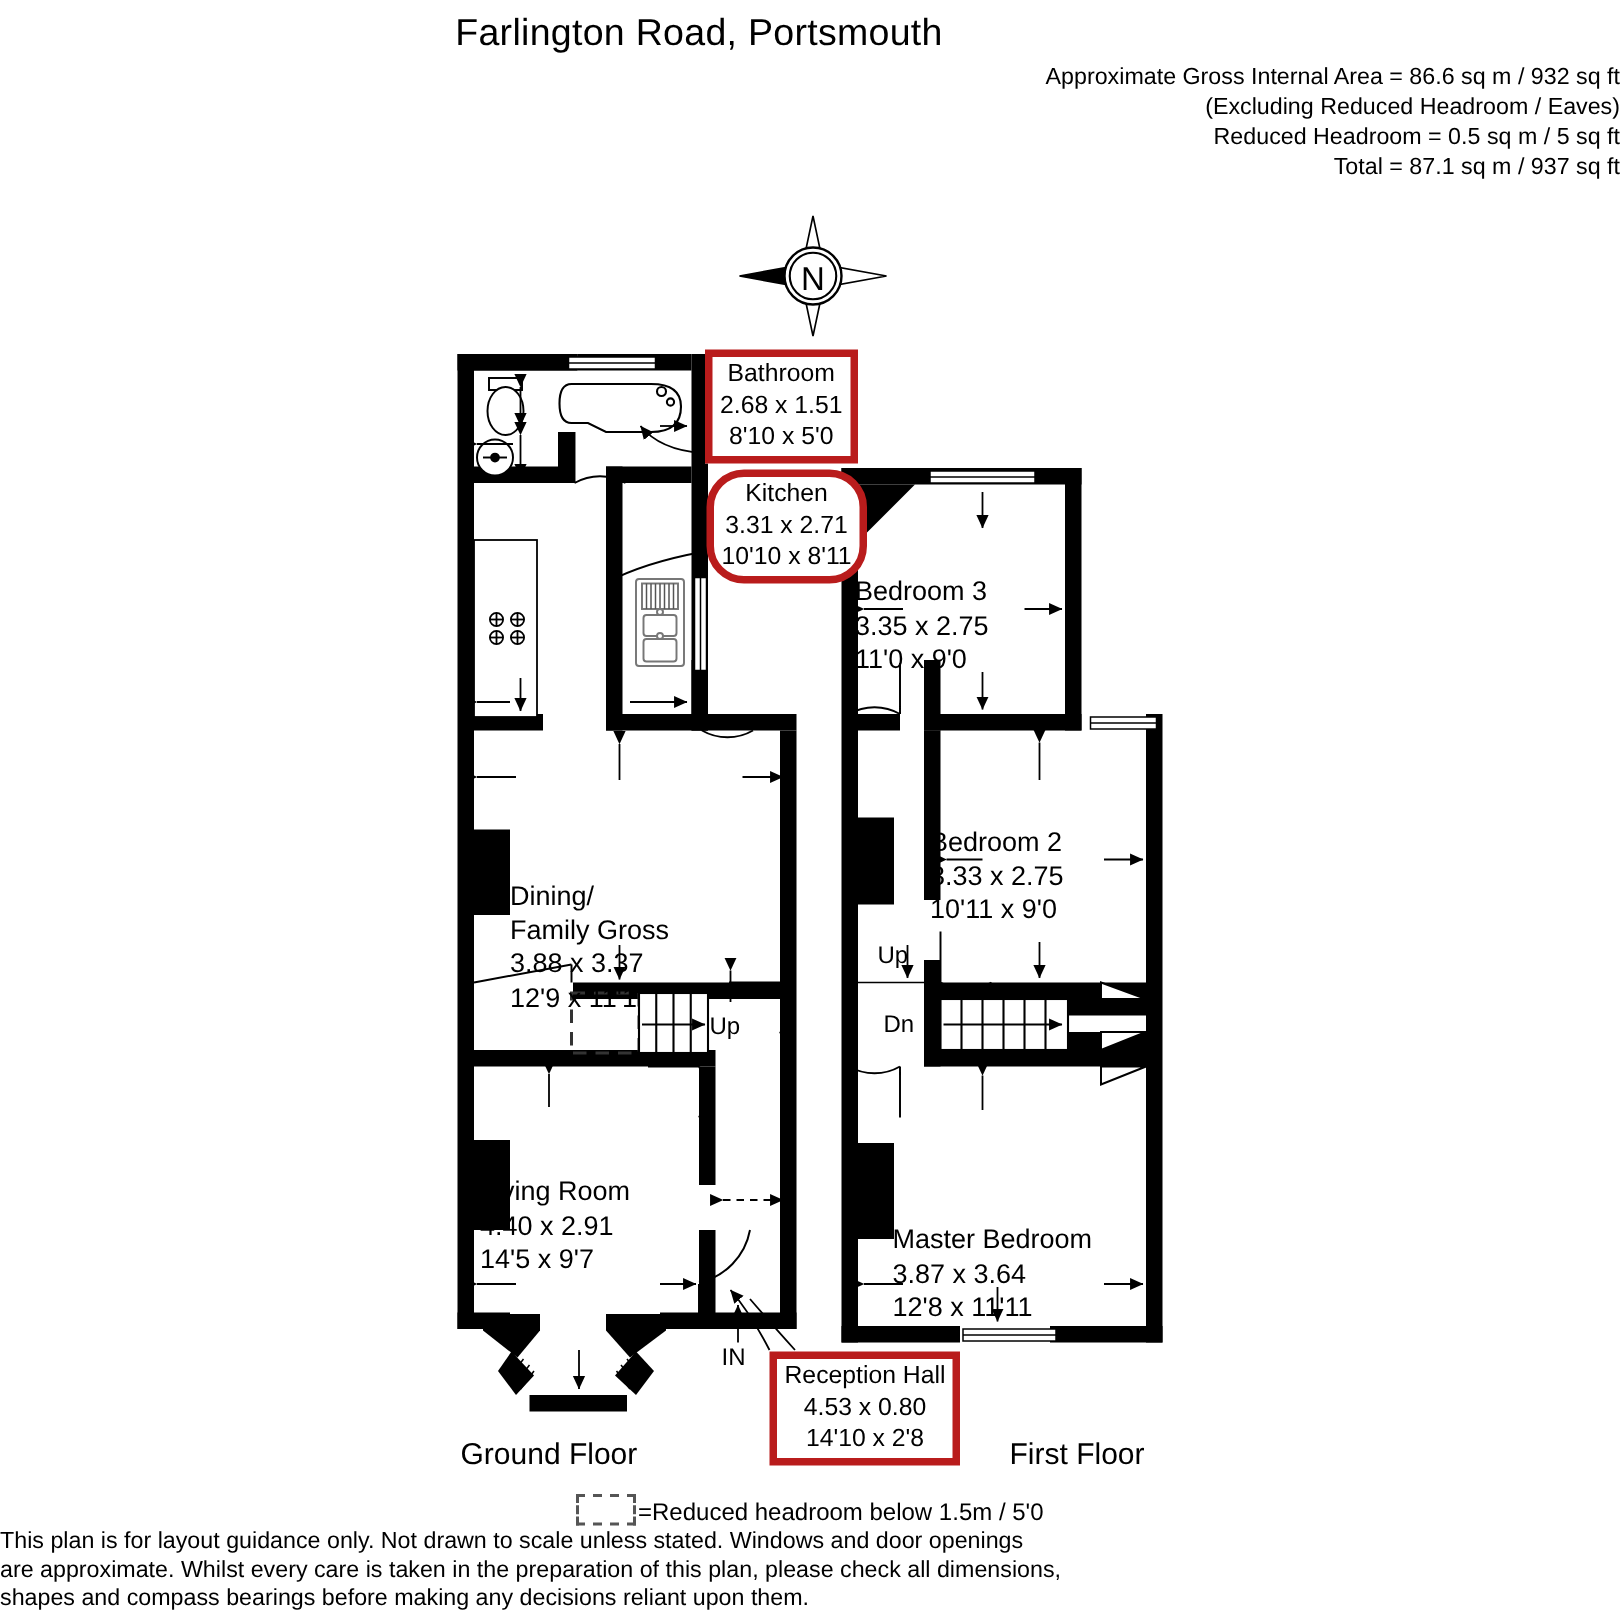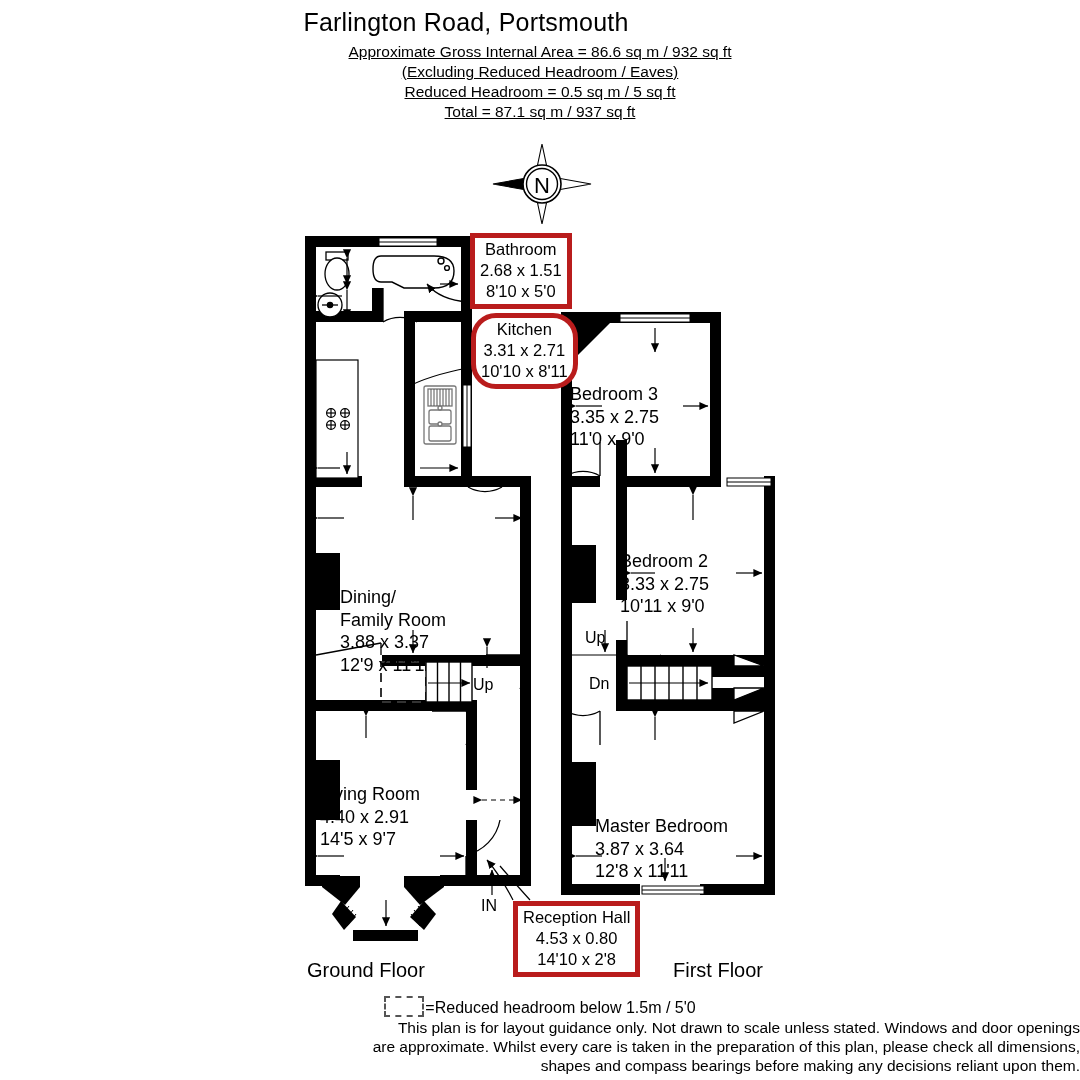--- a/index.html
+++ b/index.html
@@ -1,21 +1,21 @@
 <!DOCTYPE html>
 <html><head>
 <meta charset="utf-8">
 <style>
   html,body{margin:0;padding:0;background:#ffffff;}
   body{width:1080px;height:1080px;font-family:"Liberation Sans",sans-serif;color:#000;overflow:hidden;position:relative;}
   .page{position:relative;width:1080px;height:1080px;}
 
   
   .title{position:absolute;top:8px;left:0;width:932px;text-align:center;font-size:25px;letter-spacing:.2px;}
-  .sub{position:absolute;left:0;width:1080px;text-align:center;font-size:15.5px;text-decoration:underline;}
+  .sub{position:absolute;left:0;width:1080px;text-align:right;font-size:15.5px;}
   .sub1{top:43px;} .sub2{top:63px;} .sub3{top:83px;} .sub4{top:103px;}
 
   
   .compass{position:absolute;left:492px;top:143px;width:100px;height:82px;}
 
   
   .plan{position:absolute;left:0;top:0;width:1080px;height:1080px;}
 
   
   .callout{position:absolute;border:5px solid #b91c1c;background:#fff;padding:1px 5px 3px 5px;
@@ -40,21 +40,21 @@
   #t-in{left:481px;top:898px;}
 
   
   .floorcap{position:absolute;font-size:20px;}
   #cap-ground{left:307px;top:959px;}
   #cap-first{left:673px;top:959px;}
 
   
   .legend{position:absolute;left:0;top:996px;width:1080px;text-align:center;font-size:16px;}
   .legendbox{display:inline-block;width:36px;height:17px;border:2px dashed #555;vertical-align:-4px;margin-right:1px;}
-  .foot{position:absolute;left:0;width:1080px;text-align:right;font-size:15.5px;}
+  .foot{position:absolute;left:0;width:1080px;text-align:left;font-size:15.5px;}
   .f1{top:1019px;} .f2{top:1038px;} .f3{top:1057px;}
 </style>
 </head>
 <body>
 
 <div class="page">
 
   <div class="title">Farlington Road, Portsmouth</div>
   <div class="sub sub1">Approximate Gross Internal Area = 86.6 sq m / 932 sq ft</div>
   <div class="sub sub2">(Excluding Reduced Headroom / Eaves)</div>
@@ -355,21 +355,21 @@
   </div>
 
   <div class="callout" id="cal-reception">
     <div>Reception Hall</div>
     <div>4.53 x 0.80</div>
     <div>14'10 x 2'8</div>
   </div>
 
   <div class="rlabel" id="lbl-dining">
     <div>Dining/</div>
-    <div>Family Room</div>
+    <div>Family Gross</div>
     <div>3.88 x 3.37</div>
     <div>12'9 x 11'1</div>
   </div>
 
   <div class="rlabel" id="lbl-living">
     <div>Living Room</div>
     <div>4.40 x 2.91</div>
     <div>14'5 x 9'7</div>
   </div>
 

